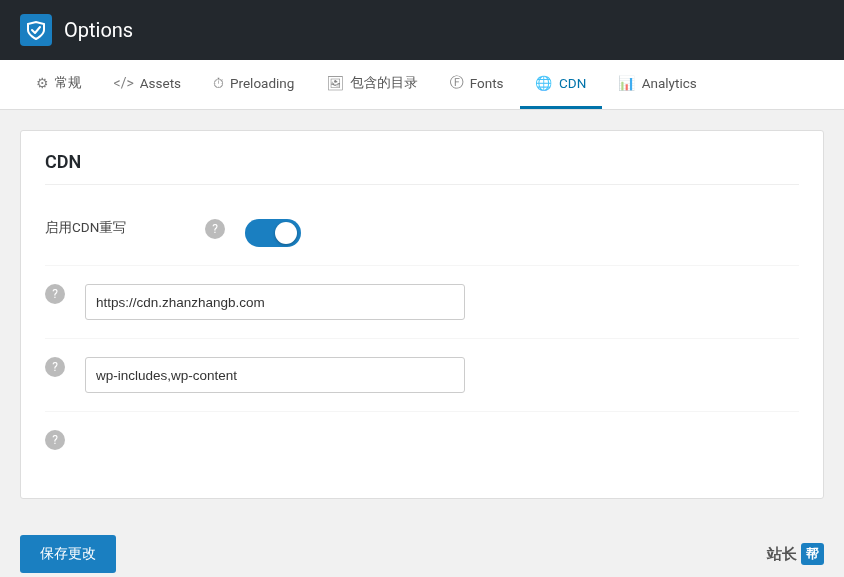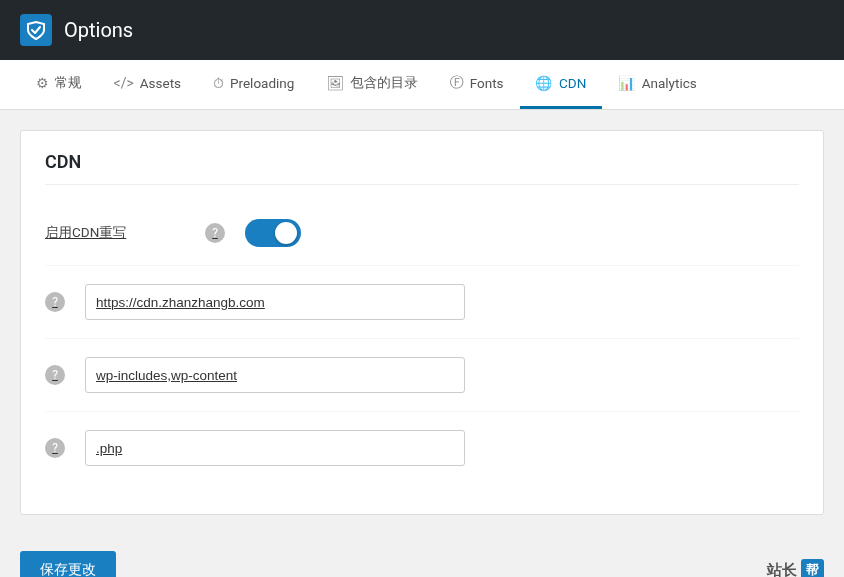--- a/index.html
+++ b/index.html
@@ -69,24 +69,23 @@
       font-weight: 600;
       color: #23282d;
       margin-bottom: 16px;
       padding-bottom: 12px;
       border-bottom: 1px solid #eee;
     }
 
     
     .form-row {
       display: flex;
-      align-items: center;
+      align-items: flex-start;
       padding: 18px 0;
       border-bottom: 1px solid #f5f5f5;
-      text-decoration: underline;
     }
     .form-row:last-child { border-bottom: none; }
     .form-label {
       width: 160px;
       color: #444;
       font-size: 13.5px;
     }
     .help-icon {
       width: 20px;
       height: 20px;
@@ -244,21 +243,20 @@
       <input class="form-control" type="text" value="https://cdn.zhanzhangb.com" style="">
     </div>
 
     <div class="form-row">
       <span class="help-icon">?</span>
       <input class="form-control" type="text" value="wp-includes,wp-content" style="">
     </div>
 
     <div class="form-row">
       <span class="help-icon">?</span>
-      <input class="form-control" type="text" value=".php" style="">
     </div>
   </div>
 </div>
 
 <div class="footer">
   <button class="save-btn">保存更改</button>
   <div class="watermark">
     <span>站长</span>
     <span class="watermark-box">帮</span>
   </div>

